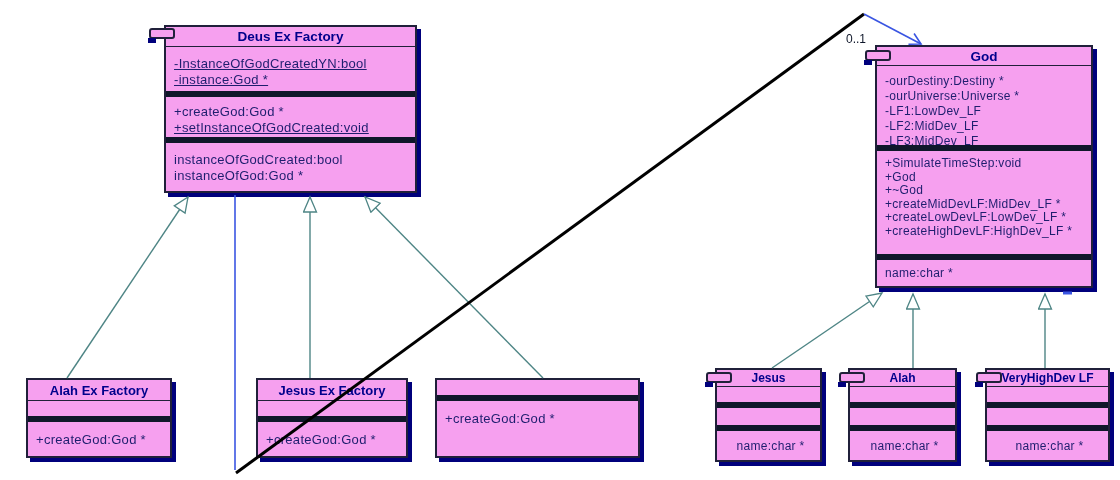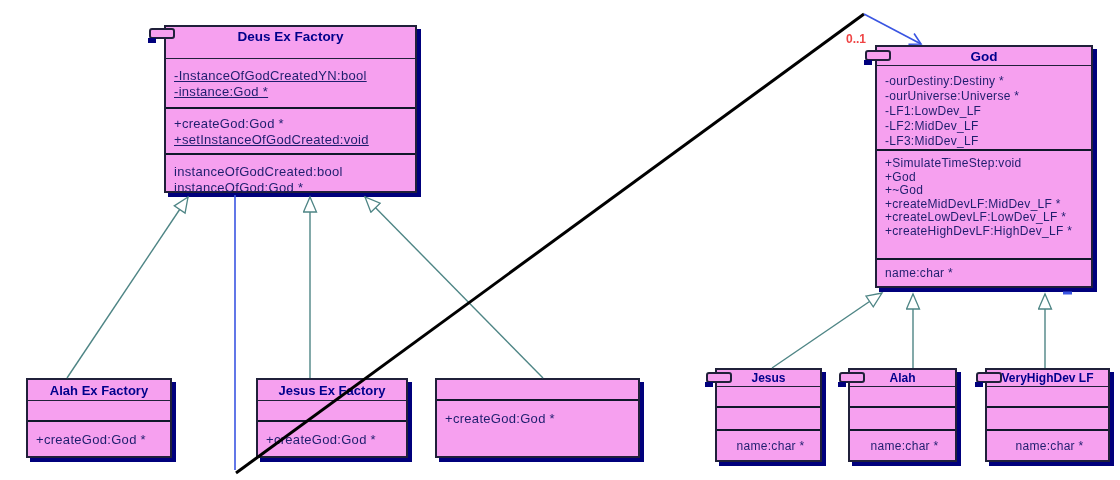--- a/index.html
+++ b/index.html
@@ -19,50 +19,50 @@
     z-index:1;
   }
   .cls .title{
     font-weight:bold;color:#00008b;text-align:center;
     border-bottom:1px solid #20203a;
     box-sizing:border-box;
     white-space:nowrap;overflow:hidden;
   }
   .comp{
     box-sizing:border-box;
-    border-bottom:2px solid #0f172a;
+    border-bottom:6px solid #0f172a;
     padding-left:8px;padding-right:4px;
     overflow:hidden;
   }
   .comp.last{border-bottom:none;}
   .member{white-space:nowrap;letter-spacing:0.3px;}
   .u{text-decoration:underline;}
   
   .cicon{
     position:absolute;width:22px;height:7px;
     background:#f6a0ef;border:2px solid #20203a;border-radius:3px;
     z-index:3;
   }
   .cicon::after{
     content:"";position:absolute;left:-3px;bottom:-6px;width:8px;height:5px;
     background:#00007c;
   }
   
-  .big .title{font-size:13.5px;padding-top:2px;height:32px;}
+  .big .title{font-size:13.5px;padding-top:2px;height:20px;}
   .deus .comp{font-size:13px;line-height:16px;}
   .god  .comp{font-size:12px;}
   .factory .title{font-size:13px;padding-top:3px;height:21px;}
   .factory .comp{font-size:13px;line-height:15px;}
   .small .title{font-size:12px;padding-top:1px;height:17px;}
   .small .comp{font-size:12px;}
   
   svg.wires{position:absolute;left:0;top:0;z-index:2;pointer-events:none;}
   .mult-label{
     position:absolute;left:846px;top:32px;z-index:2;
-    color:#ef4444;font-size:12px;font-weight:bold;
+    color:#0f172a;font-size:12px;font-weight:normal;
   }
 </style>
 </head>
 <body>
 
 <div class="cls big deus" style="left:164px;top:25px;width:253px;height:168px;">
   <span class="cicon" style="left:-17px;top:1px;"></span>
   <div class="title">Deus Ex Factory</div>
   <div class="comp" style="height:50px;padding-top:9px;">
     <div class="member u">-InstanceOfGodCreatedYN:bool</div>

